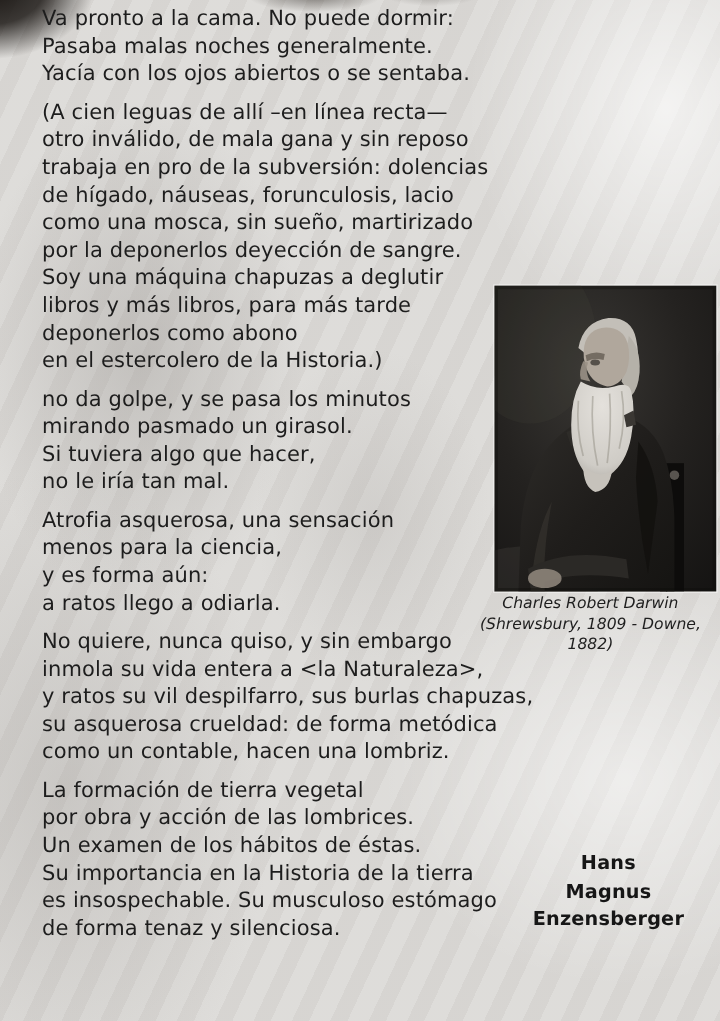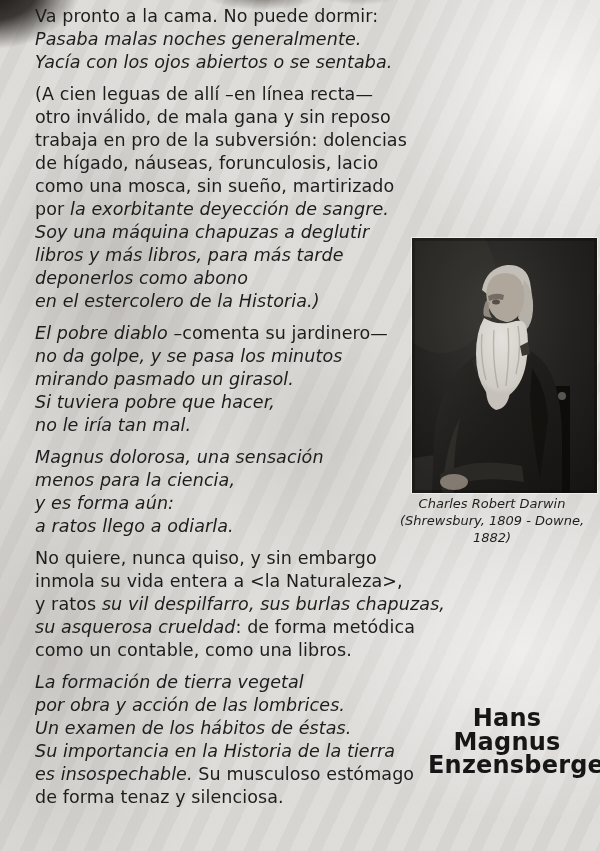--- a/index.html
+++ b/index.html
@@ -22,80 +22,79 @@
       radial-gradient(ellipse 280px 240px at 520px 650px, rgba(255,255,255,0.5), rgba(255,255,255,0) 72%),
       repeating-linear-gradient(115deg, rgba(118,114,110,0.05) 0 13px, rgba(255,255,255,0.07) 13px 29px);
   }
   .poem{
     position:absolute;left:35px;top:5px;width:435px;
     font-size:17.5px;line-height:23px;color:#1d1d1d;
     letter-spacing:0.1px;
   }
   .stanza{margin:0 0 9px 0;}
   .line{white-space:nowrap;}
-  .seg-i{font-style:italic;text-align:center;}
+  .seg-i{text-align:center;}
   .seg-r{font-style:normal;margin-top:48px;}
   .photo-frame{
     position:absolute;left:412px;top:238px;width:185px;height:255px;
     box-shadow:0 0 0 1px rgba(255,255,255,0.55);
   }
   .photo-frame svg{display:block;width:185px;height:255px;}
   .caption{
     position:absolute;left:381px;top:495px;width:222px;
     text-align:center;font-style:italic;font-size:13px;line-height:17px;
     color:#1e1e1e;
   }
   .author{
     position:absolute;left:428px;top:707px;width:158px;
-    text-align:center;font-weight:bold;font-size:24px;line-height:23.5px;
+    text-align:center;font-weight:bold;font-size:16px;line-height:23.5px;
     color:#161616;letter-spacing:0.2px;
   }
 </style>
 </head>
 <body>
 
 <div class="page">
 
   <div class="poem">
       <div class="stanza">
         <div class="line"><span class="seg-r">Va pronto a la cama. No puede dormir:</span></div>
         <div class="line"><span class="seg-i">Pasaba malas noches generalmente.</span></div>
         <div class="line"><span class="seg-i">Yacía con los ojos abiertos o se sentaba.</span></div>
       </div>
       <div class="stanza">
         <div class="line"><span class="seg-r">(A cien leguas de allí –en línea recta—</span></div>
         <div class="line"><span class="seg-r">otro inválido, de mala gana y sin reposo</span></div>
         <div class="line"><span class="seg-r">trabaja en pro de la subversión: dolencias</span></div>
         <div class="line"><span class="seg-r">de hígado, náuseas, forunculosis, lacio</span></div>
         <div class="line"><span class="seg-r">como una mosca, sin sueño, martirizado</span></div>
-        <div class="line"><span class="seg-r">por </span><span class="seg-i">la exorbitante deyección de sangre.</span></div>
+        <div class="line"><span class="seg-r">por </span><span class="seg-i">la deponerlos deyección de sangre.</span></div>
         <div class="line"><span class="seg-i">Soy una máquina chapuzas a deglutir</span></div>
         <div class="line"><span class="seg-i">libros y más libros, para más tarde</span></div>
         <div class="line"><span class="seg-i">deponerlos como abono</span></div>
         <div class="line"><span class="seg-i">en el estercolero de la Historia.)</span></div>
       </div>
       <div class="stanza">
-        <div class="line"><span class="seg-i">El pobre diablo </span><span class="seg-r">–comenta su jardinero—</span></div>
         <div class="line"><span class="seg-i">no da golpe, y se pasa los minutos</span></div>
         <div class="line"><span class="seg-i">mirando pasmado un girasol.</span></div>
-        <div class="line"><span class="seg-i">Si tuviera pobre que hacer,</span></div>
+        <div class="line"><span class="seg-i">Si tuviera algo que hacer,</span></div>
         <div class="line"><span class="seg-i">no le iría tan mal.</span></div>
       </div>
       <div class="stanza">
-        <div class="line"><span class="seg-i">Magnus dolorosa, una sensación</span></div>
+        <div class="line"><span class="seg-i">Atrofia asquerosa, una sensación</span></div>
         <div class="line"><span class="seg-i">menos para la ciencia,</span></div>
         <div class="line"><span class="seg-i">y es forma aún:</span></div>
         <div class="line"><span class="seg-i">a ratos llego a odiarla.</span></div>
       </div>
       <div class="stanza">
         <div class="line"><span class="seg-r">No quiere, nunca quiso, y sin embargo</span></div>
         <div class="line"><span class="seg-r">inmola su vida entera a &lt;la Naturaleza&gt;,</span></div>
         <div class="line"><span class="seg-r">y ratos </span><span class="seg-i">su vil despilfarro, sus burlas chapuzas,</span></div>
         <div class="line"><span class="seg-i">su asquerosa crueldad</span><span class="seg-r">: de forma metódica</span></div>
-        <div class="line"><span class="seg-r">como un contable, como una libros.</span></div>
+        <div class="line"><span class="seg-r">como un contable, hacen una lombriz.</span></div>
       </div>
       <div class="stanza">
         <div class="line"><span class="seg-i">La formación de tierra vegetal</span></div>
         <div class="line"><span class="seg-i">por obra y acción de las lombrices.</span></div>
         <div class="line"><span class="seg-i">Un examen de los hábitos de éstas.</span></div>
         <div class="line"><span class="seg-i">Su importancia en la Historia de la tierra</span></div>
         <div class="line"><span class="seg-i">es insospechable.</span><span class="seg-r"> Su musculoso estómago</span></div>
         <div class="line"><span class="seg-r">de forma tenaz y silenciosa.</span></div>
       </div>
     </div>

